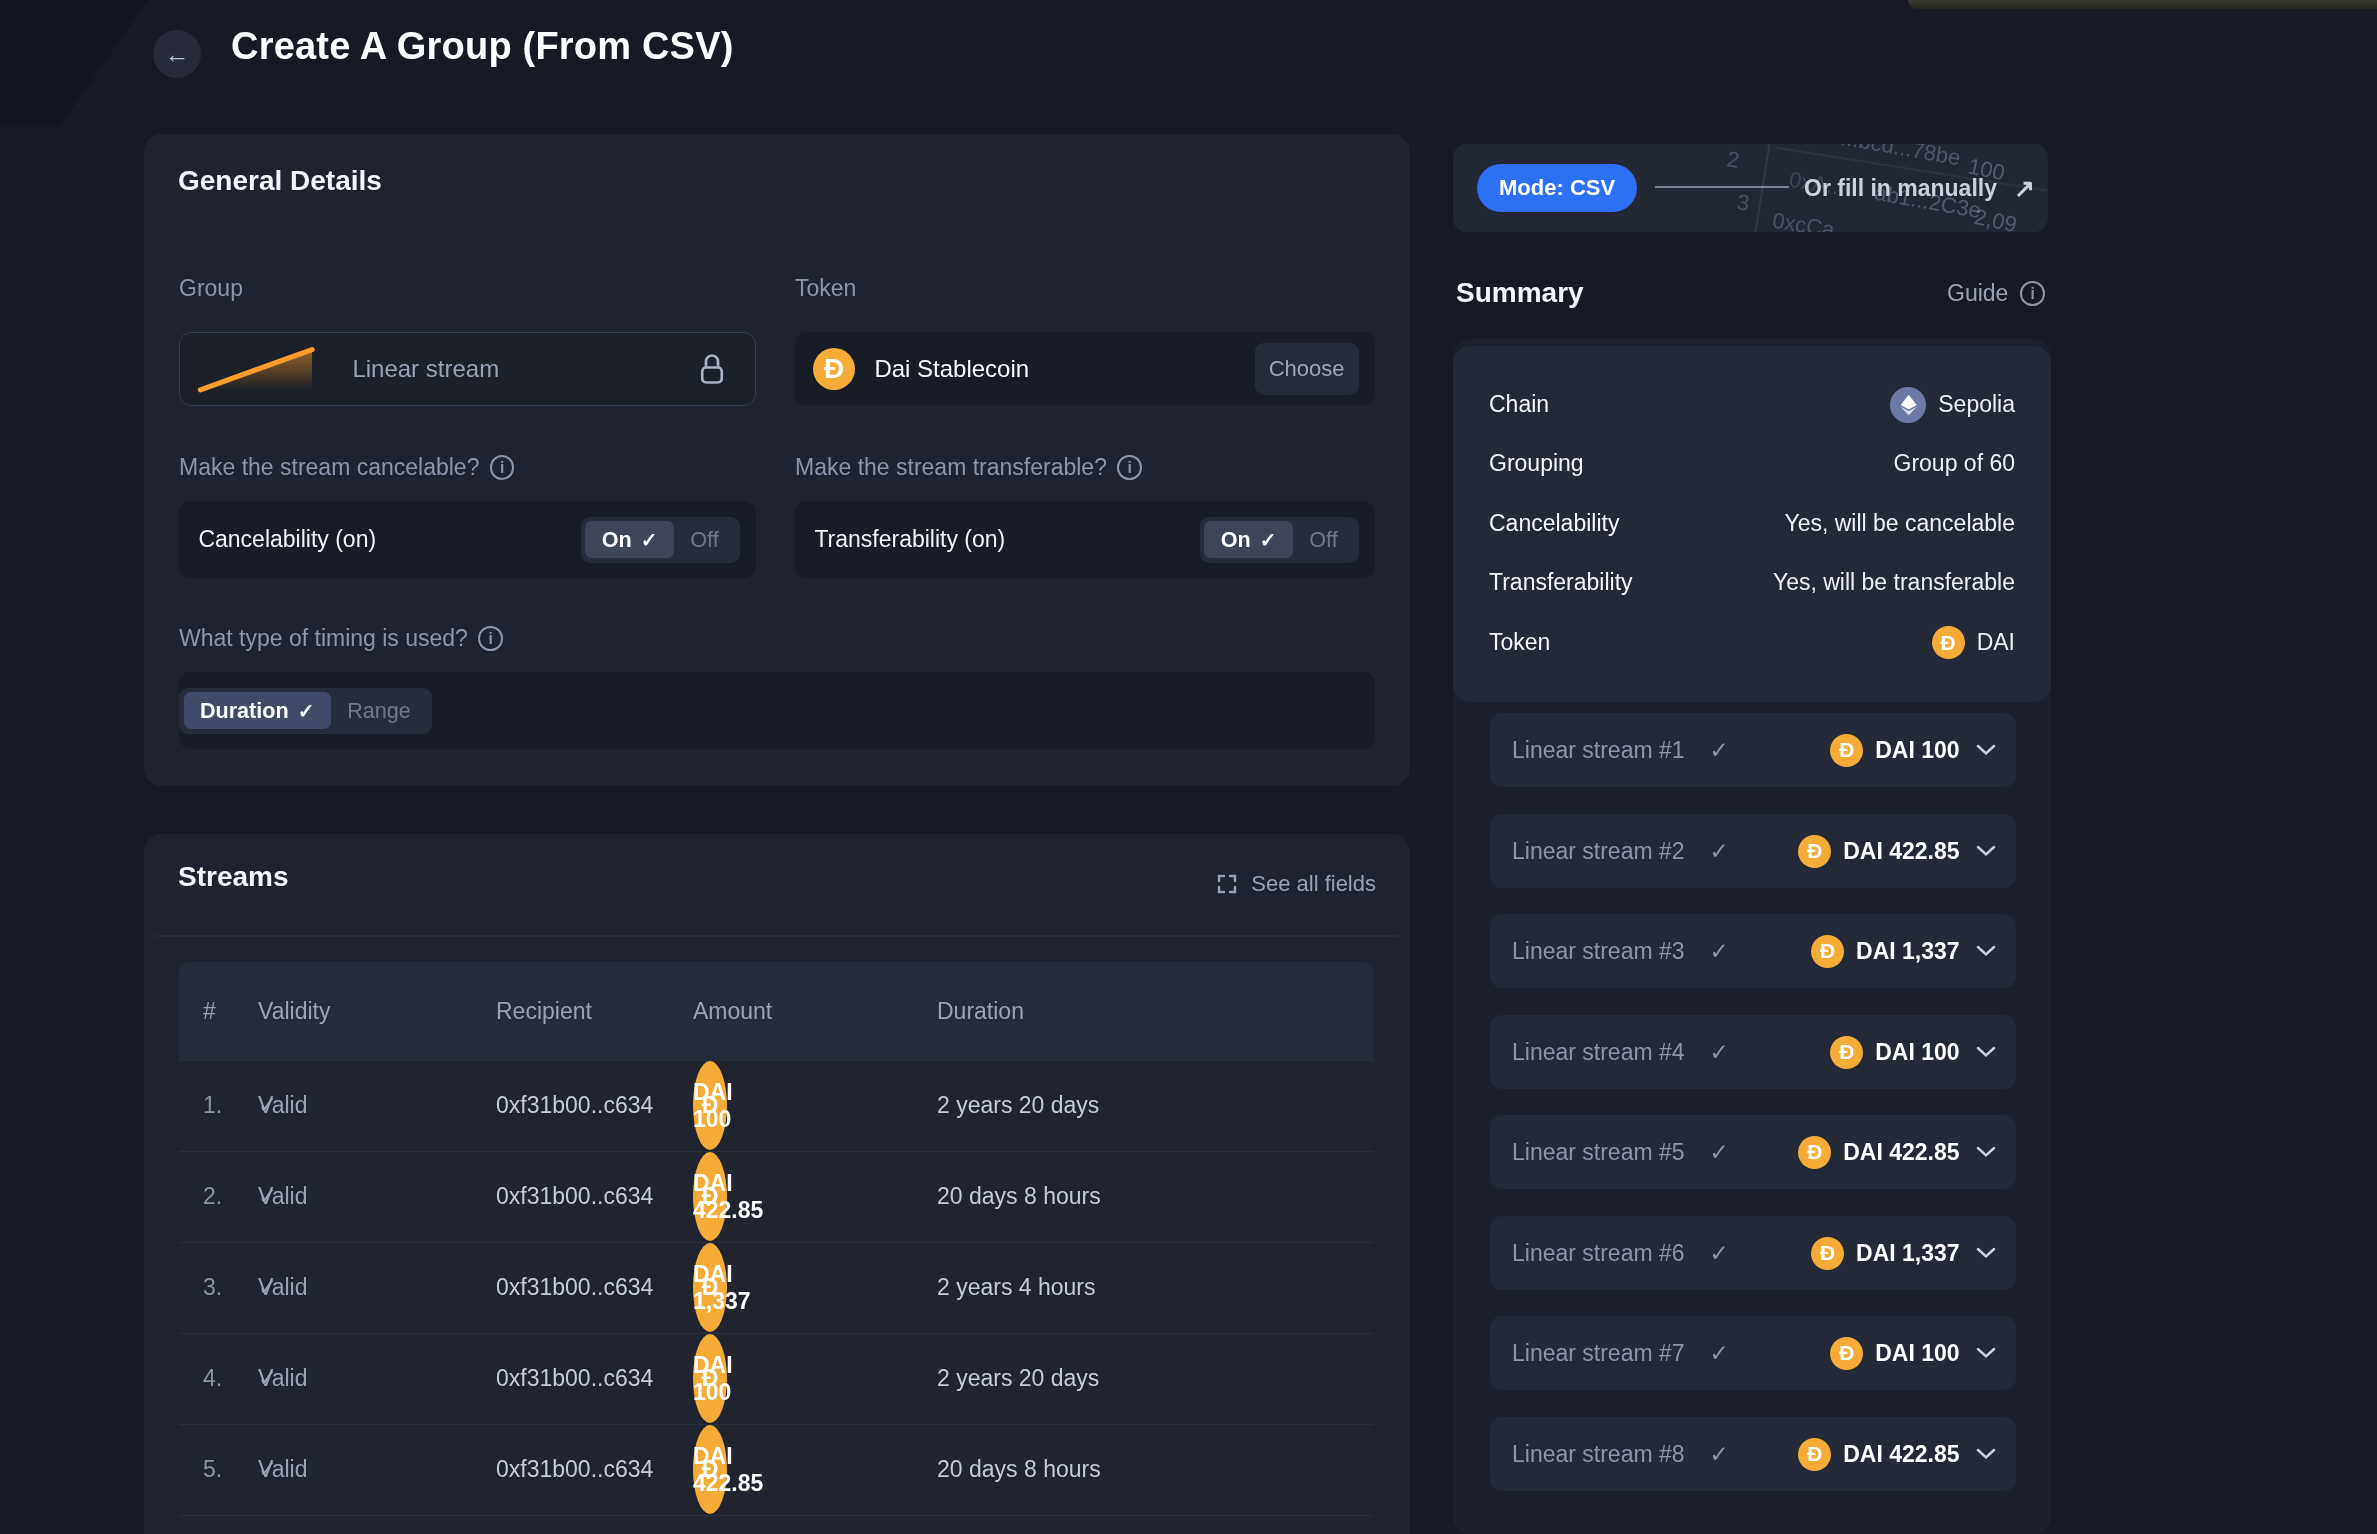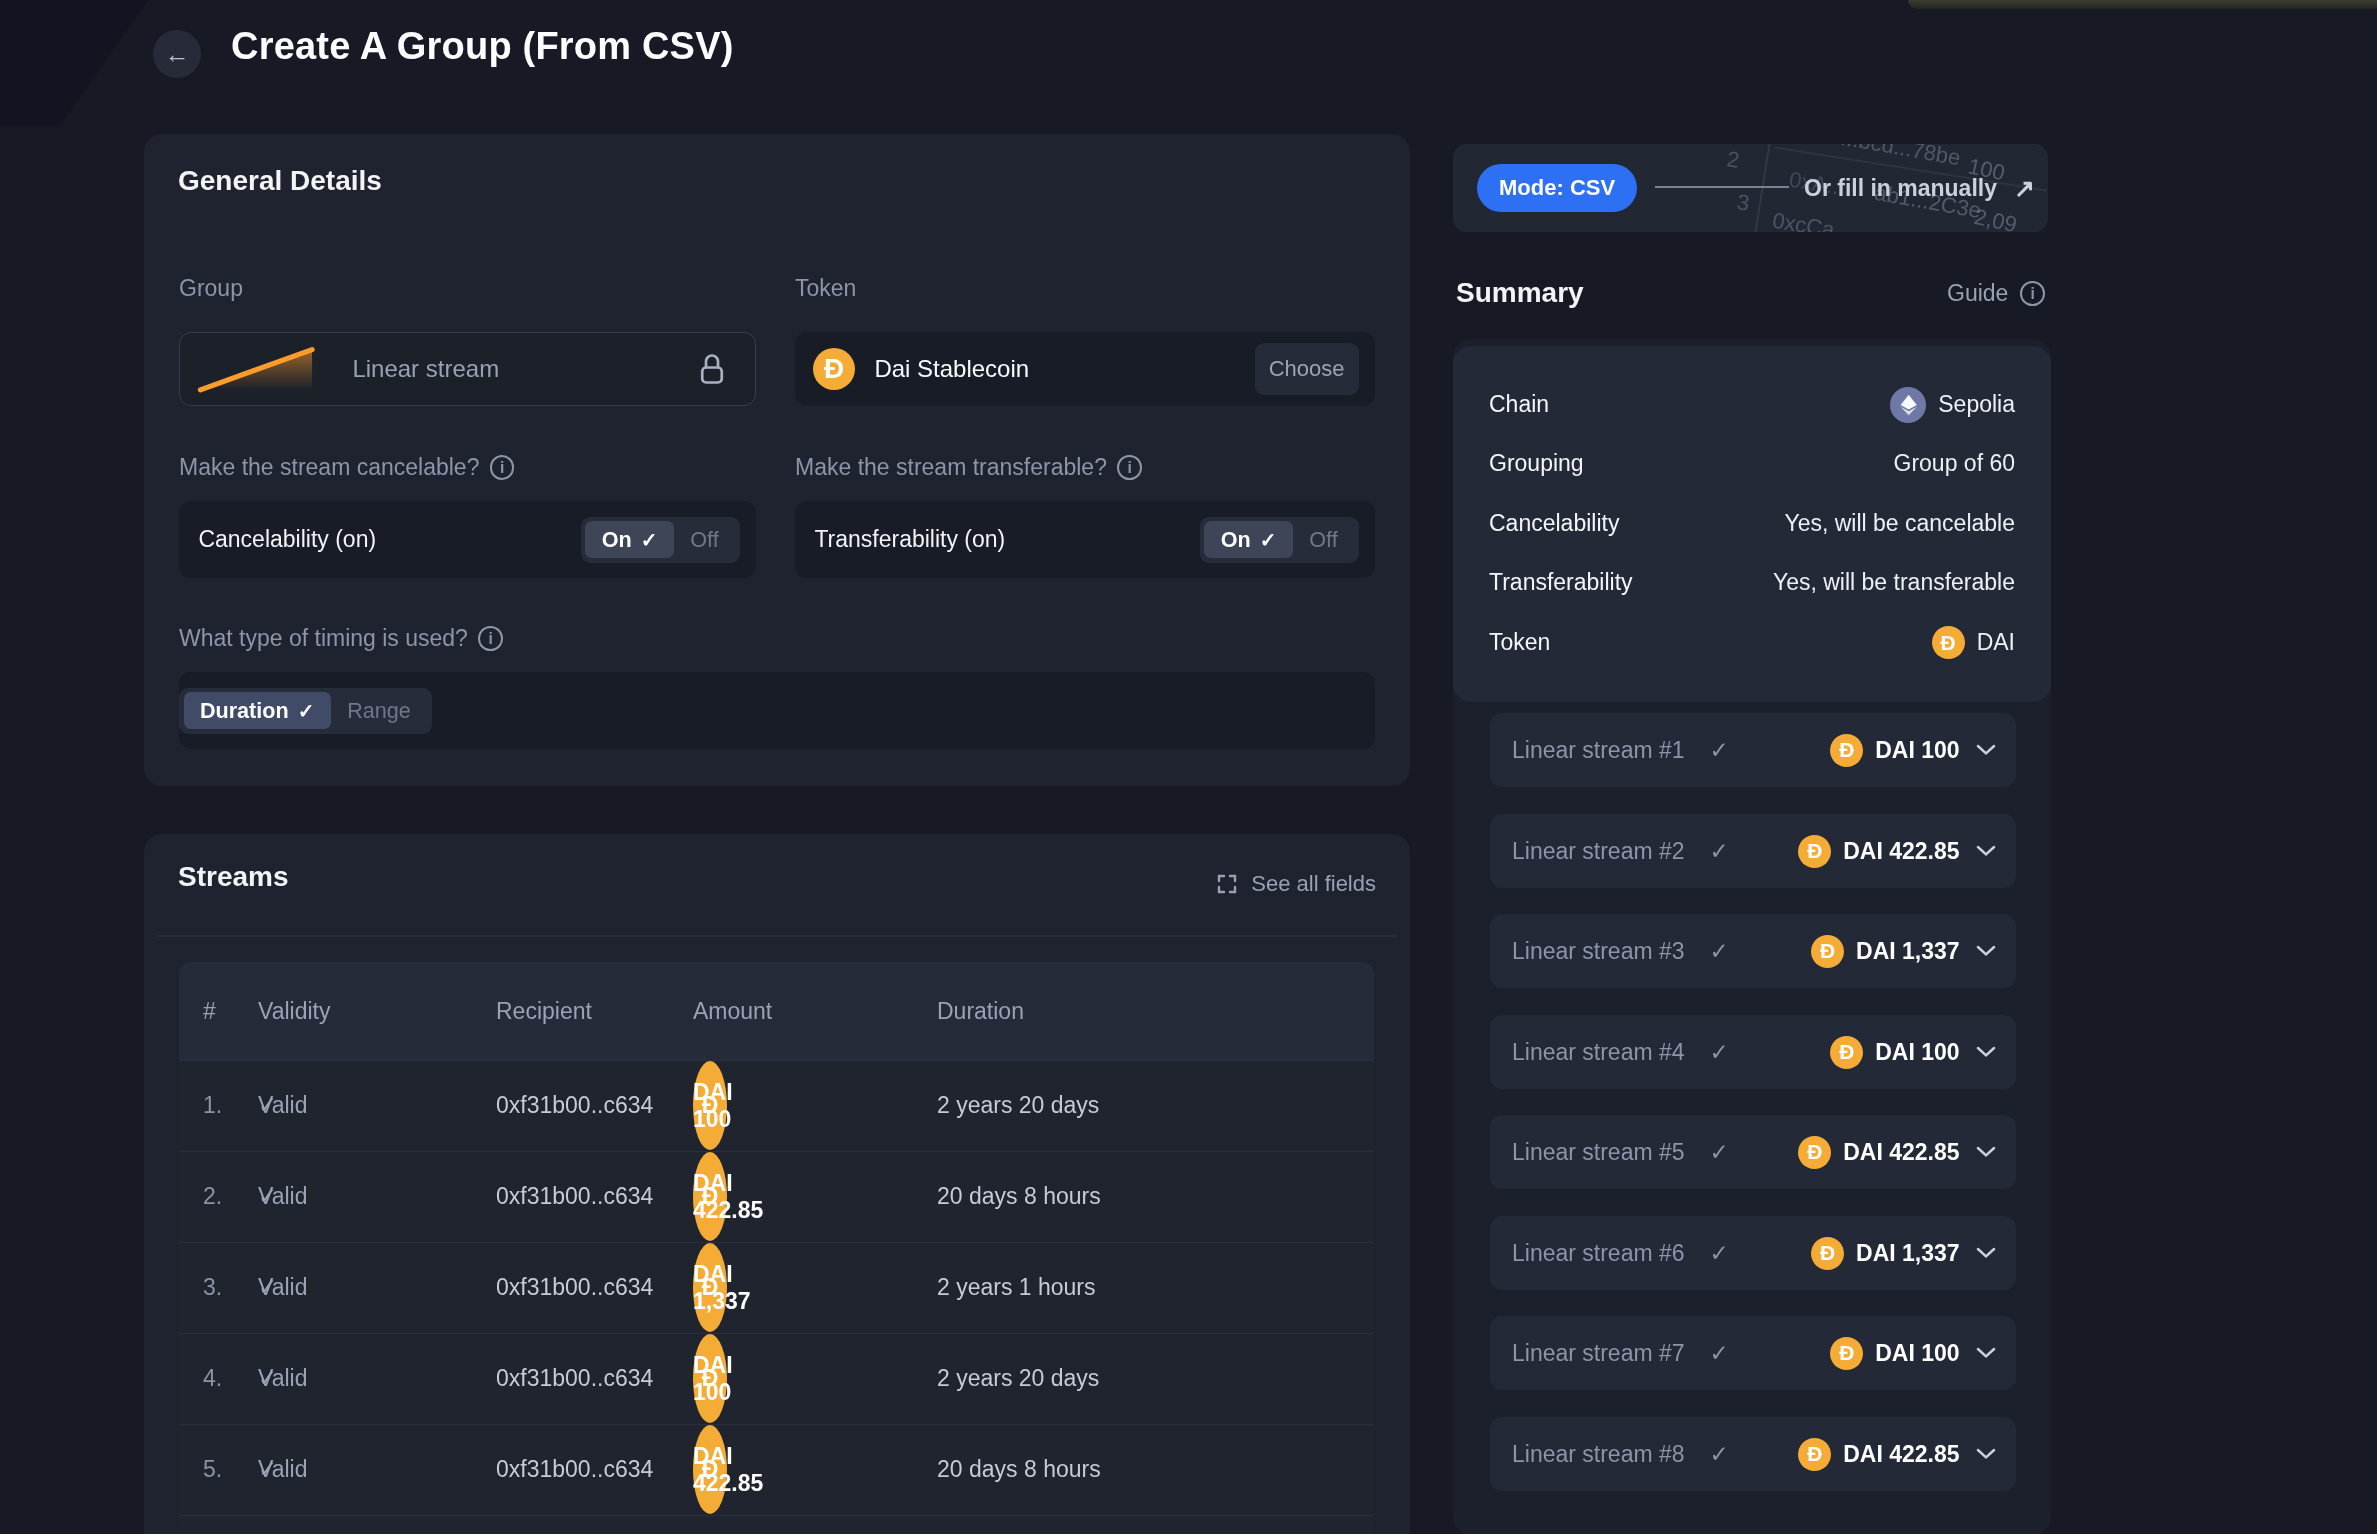--- a/index.html
+++ b/index.html
@@ -250,21 +250,21 @@
       <span class="t-num">3.</span>
       <span class="t-val">
           <span>Valid</span>
           <span>✓</span>
         </span>
       <span class="t-rec">0xf31b00..c634</span>
       <span class="t-amt">
           <span class="coin coin-sm">Đ</span>
           <span>DAI 1,337</span>
         </span>
-      <span class="t-dur">2 years 1 hours</span>
+      <span class="t-dur">2 years 4 hours</span>
     </div>
     <div class="trow">
       <span class="t-num">4.</span>
       <span class="t-val">
           <span>Valid</span>
           <span>✓</span>
         </span>
       <span class="t-rec">0xf31b00..c634</span>
       <span class="t-amt">
           <span class="coin coin-sm">Đ</span>

